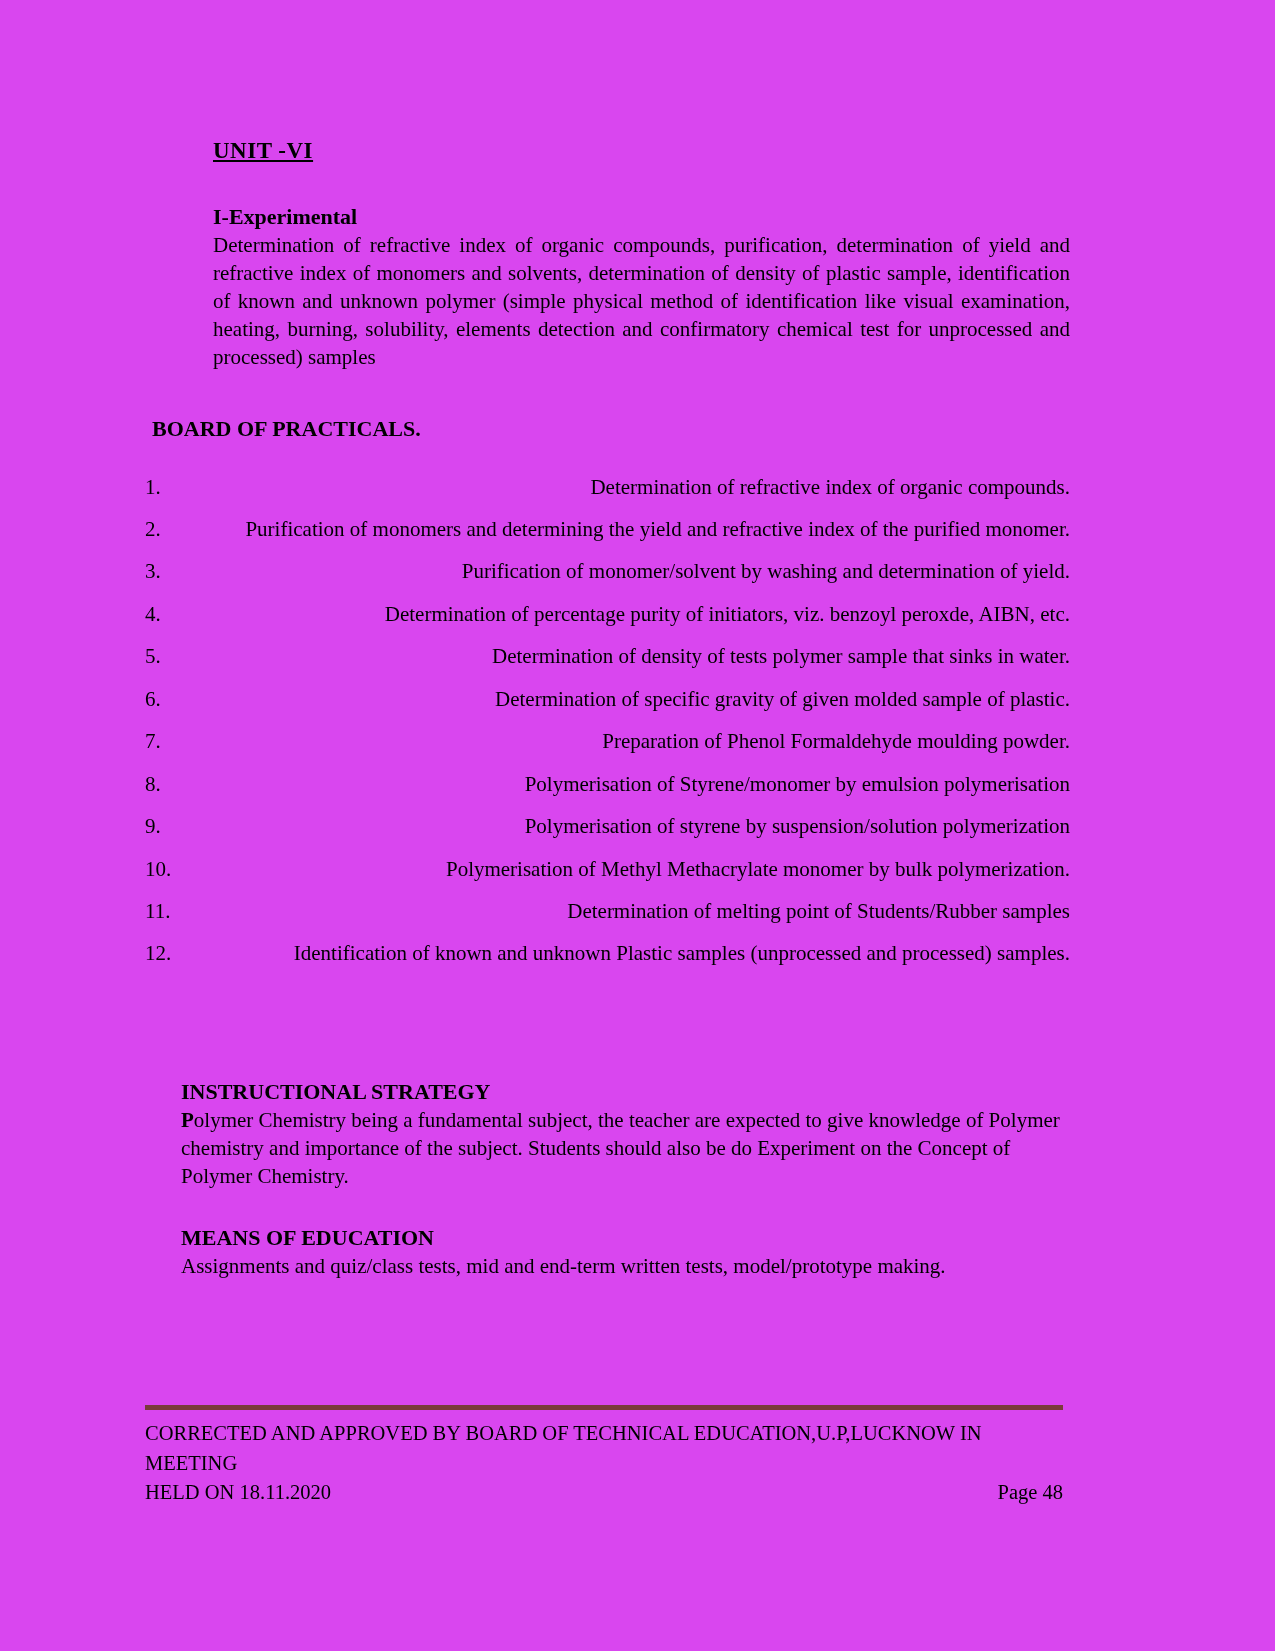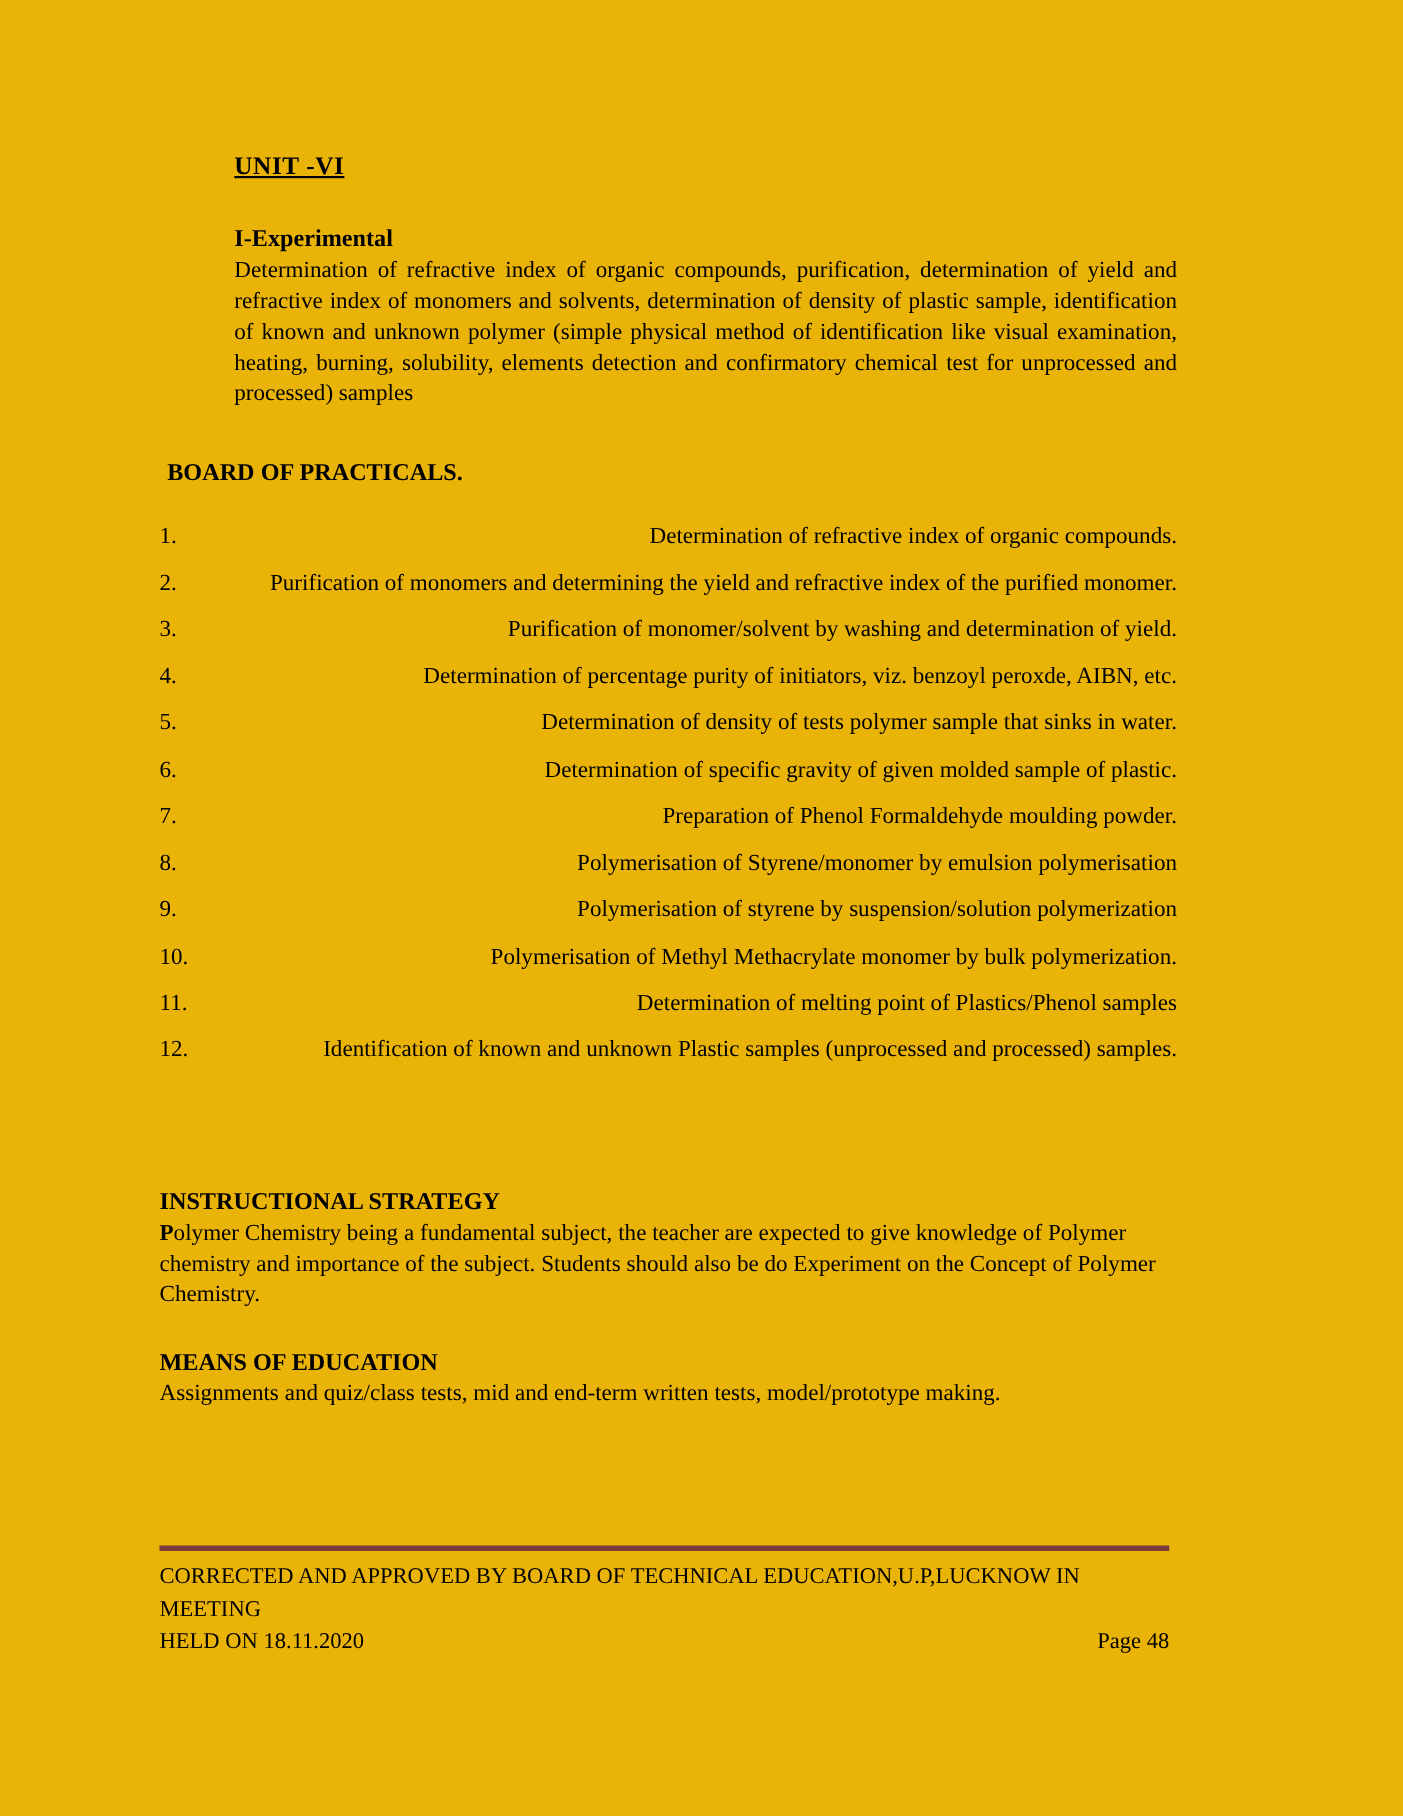--- a/index.html
+++ b/index.html
@@ -7,21 +7,21 @@
   body {
     font-family: "Liberation Serif", serif;
     color: #000000;
     -webkit-font-smoothing: antialiased;
   }
   .page {
     position: relative;
     width: 1275px;
     height: 1651px;
     margin: 0 auto;
-    background: #eab308;
+    background: #d946ef;
     overflow: hidden;
   }
   .content {
     position: absolute;
     left: 145px;
     right: 205px;
     top: 138px;
   }
   .indented-block {
     margin-left: 68px;
@@ -64,20 +64,21 @@
     margin-bottom: 12px;
   }
   ol.practicals li::before {
     content: counter(prac) ".";
     position: absolute;
     left: 0;
     top: 0;
   }
   .section {
     margin-top: 0;
+    margin-left: 36px;
   }
   .section-heading {
     font-size: 22px;
     font-weight: bold;
     margin-bottom: 2px;
   }
   .section-par {
     font-size: 21px;
     line-height: 1.33;
     text-align: left;
@@ -127,21 +128,21 @@
       <li>Determination of refractive index of organic compounds.</li>
       <li>Purification of monomers and determining the yield and refractive index of the purified monomer.</li>
       <li>Purification of monomer/solvent by washing and determination of yield.</li>
       <li>Determination of percentage purity of initiators, viz. benzoyl peroxde, AIBN, etc.</li>
       <li>Determination of density of tests polymer sample that sinks in water.</li>
       <li>Determination of specific gravity of given molded sample of plastic.</li>
       <li>Preparation of Phenol Formaldehyde moulding powder.</li>
       <li>Polymerisation of Styrene/monomer by emulsion polymerisation</li>
       <li>Polymerisation of styrene by suspension/solution polymerization</li>
       <li>Polymerisation of Methyl Methacrylate monomer by bulk polymerization.</li>
-      <li>Determination of melting point of Plastics/Phenol samples</li>
+      <li>Determination of melting point of Students/Rubber samples</li>
       <li>Identification of known and unknown Plastic samples (unprocessed and processed) samples.</li>
     </ol>
 
     <div class="gap-big"></div>
 
     <div class="section">
       <div class="section-heading">INSTRUCTIONAL STRATEGY</div>
       <div class="section-par"><span class="lead-cap">P</span><span>olymer Chemistry being a fundamental subject, the teacher are expected to give knowledge of Polymer chemistry and importance of the subject. Students should also be do Experiment on the Concept of Polymer Chemistry.</span></div>
     </div>
 

